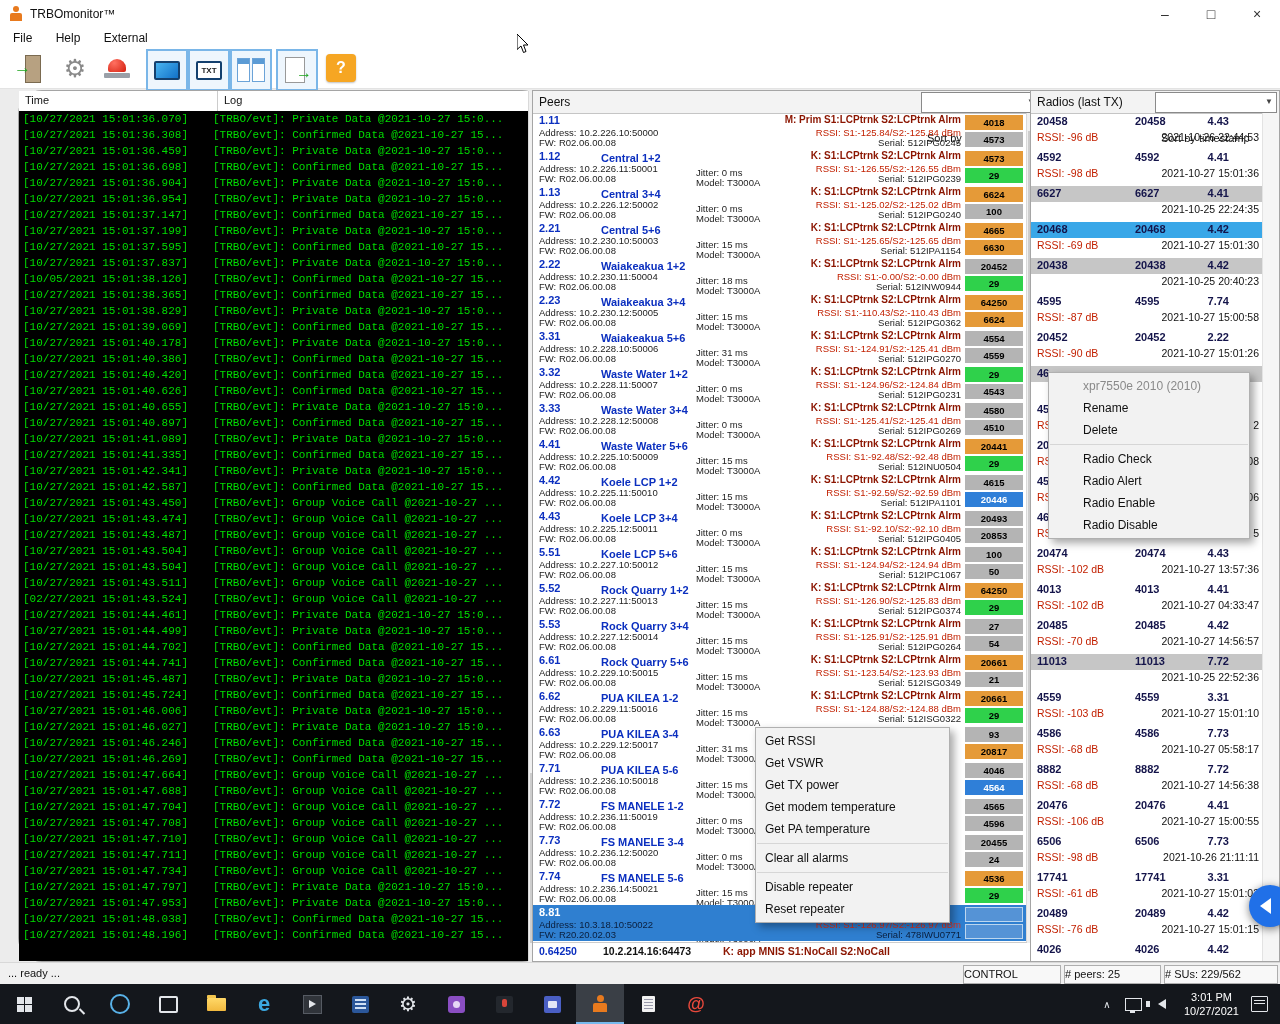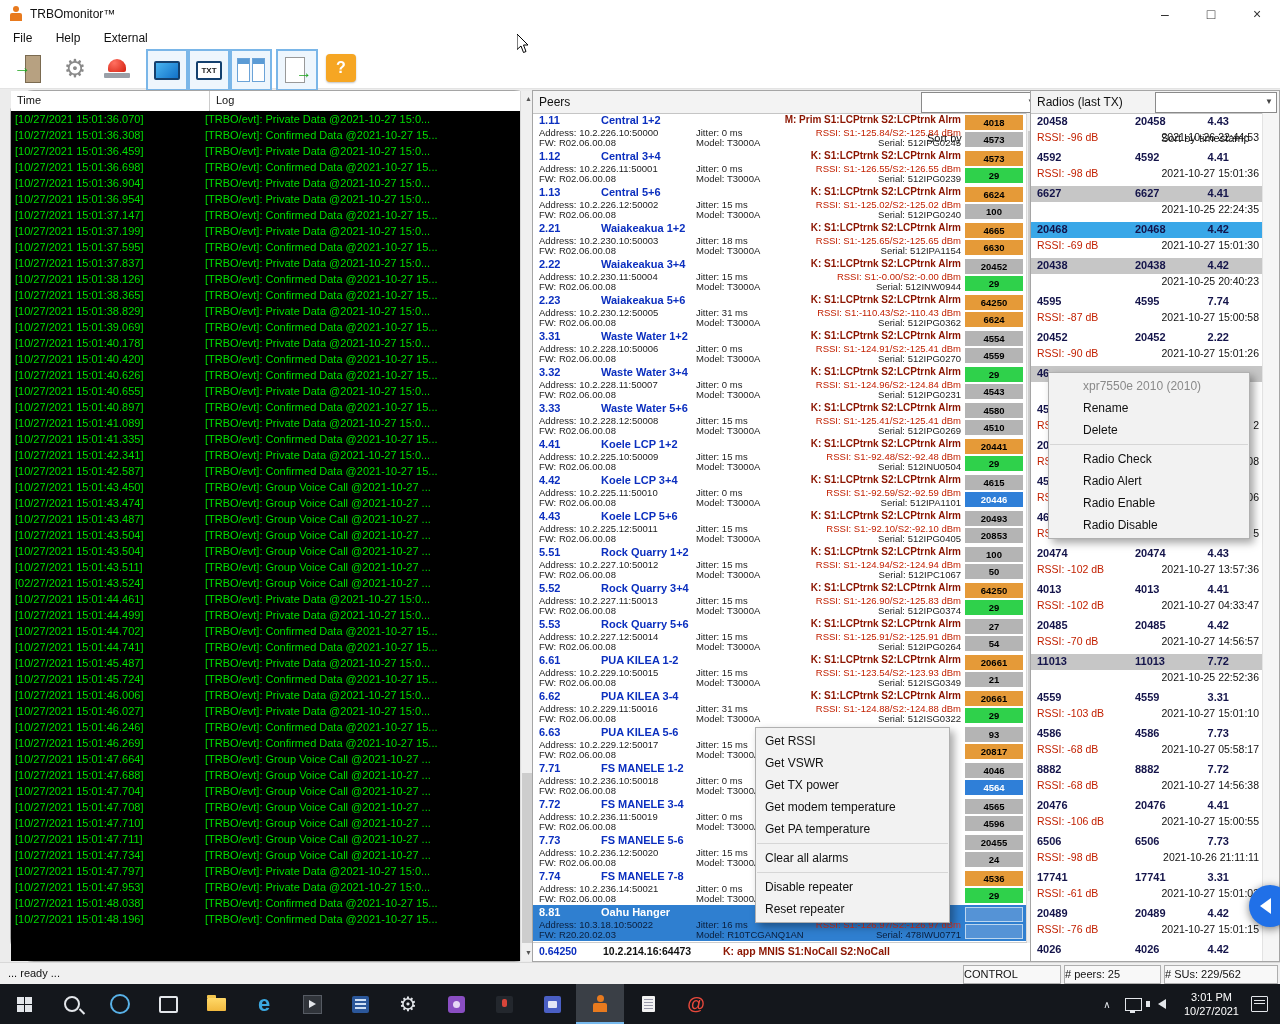--- a/index.html
+++ b/index.html
@@ -39,30 +39,30 @@
   .icon-cols i{display:block;width:11px;height:22px;background:#fff;border:1px solid #6ba3d8;position:relative;}
   .icon-cols i::before{content:"";position:absolute;left:0;top:0;right:0;height:5px;background:#5b9bd5;}
   .icon-export{position:relative;width:24px;height:26px;}
   .icon-export .pg{position:absolute;left:0;top:0;width:18px;height:24px;background:#fff;border:1px solid #999;}
   .icon-export .arr{position:absolute;right:-3px;bottom:1px;color:#1fa51f;font-weight:bold;font-size:16px;}
   .icon-help{width:30px;height:28px;background:#f6a623;border-radius:4px;color:#fff;font-weight:bold;font-size:16px;
              display:flex;align-items:center;justify-content:center;box-shadow:0 1px 2px rgba(0,0,0,.25);}
 
   
   .panel{position:absolute;top:90px;height:870px;background:#fff;border:1px solid #a5a5a5;}
-  [data-name="log-panel"]{left:10px;width:526px;border-radius:24px;}
+  [data-name="log-panel"]{left:18px;width:526px;border-radius:24px;}
   [data-name="peers-panel"]{left:532px;width:494px;padding-left:16px;}
   [data-name="radios-panel"]{left:1030px;width:248px;}
 
   
   .log-header{position:absolute;left:0;top:0;right:16px;height:20px;background:#fff;border-bottom:1px solid #bbb;display:flex;font-size:11px;}
   .log-header .h-time{width:192px;padding:3px 0 0 6px;border-right:1px solid #ccc;}
   .log-header .h-log{flex:1;padding:3px 0 0 6px;}
   .log-body{position:absolute;left:0;top:20px;right:16px;bottom:0;background:#000;overflow:hidden;
-            font-family:Liberation Sans, sans-serif;font-size:11px;color:#00dd00;}
+            font-family:Liberation Mono, monospace;font-size:11px;color:#00dd00;}
   .log-row{height:16px;line-height:16px;white-space:nowrap;}
   .log-time{display:inline-block;width:190px;padding-left:4px;}
 
   
   .vscroll{position:absolute;right:0;width:16px;background:#f0f0f0;border-left:1px solid #d9d9d9;}
   .vscroll .sb-btn{position:absolute;left:0;width:15px;height:16px;text-align:center;line-height:16px;font-size:7px;color:#555;}
   .sb-up{top:0;} .sb-down{bottom:0;}
   .sb-thumb{position:absolute;left:1px;width:13px;background:#cdcdcd;}
   .log-scroll{top:0;bottom:0;}
   .peers-scroll{top:22px;bottom:18px;}
@@ -75,26 +75,26 @@
   .sortdd .dd-arrow{position:absolute;right:3px;top:4px;font-size:8px;color:#444;}
   .peers-dd{right:4px;width:116px;}
   .radios-dd{right:2px;width:120px;}
 
   
   .peers-list{position:absolute;left:0;top:22px;right:16px;bottom:18px;overflow:hidden;}
   .peer-row{position:relative;height:36px;}
   .peer-row.selected{background:#2f7fd0;}
   .p-l1{position:absolute;left:6px;right:66px;top:1px;height:13px;}
   .p-id{position:absolute;left:0;font-size:11px;font-weight:bold;color:#0b2fbf;}
-  .p-name{position:absolute;left:62px;font-size:11px;font-weight:bold;color:#0b2fbf;white-space:nowrap;}
+  .p-name{position:absolute;left:62px;font-size:11px;font-weight:bold;color:#0b2fbf;white-space:nowrap;margin-top:38px;}
   .p-status{position:absolute;right:0;font-size:10px;font-weight:bold;color:#8b1500;white-space:nowrap;}
   .p-l2,.p-l3{position:absolute;left:6px;right:66px;height:11px;font-size:9.5px;color:#1c1c1c;}
   .p-l2{top:14px;} .p-l3{top:24px;}
   .p-addr,.p-fw{position:absolute;left:0;white-space:nowrap;}
-  .p-jit,.p-model{position:absolute;left:157px;white-space:nowrap;}
+  .p-jit,.p-model{position:absolute;left:157px;white-space:nowrap;margin-top:40px;}
   .p-rssi,.p-serial{position:absolute;right:0;white-space:nowrap;}
   .p-rssi{color:#c22000;}
   .peer-row.selected .p-id,.peer-row.selected .p-name{color:#fff;}
   .peer-row.selected .p-l2,.peer-row.selected .p-l3{color:#0a1e3c;}
   .peer-row.selected .p-rssi{color:#e03018;}
   .badges{position:absolute;right:4px;top:2px;width:58px;}
   .badge{height:15px;line-height:15px;margin-bottom:2px;text-align:center;font-size:9.5px;font-weight:bold;color:#000;}
   .badge-orange{background:#e59a38;} .badge-gray{background:#b4b4b4;}
   .badge-green{background:#2fd14b;} .badge-blue{background:#2f7fd8;color:#fff;}
   .badge-sel{background:#5593d6;border:1px solid #bcd6ef;height:13px;line-height:13px;}
@@ -255,25 +255,26 @@
       <div class="log-row" data-name="log-row"><span class="log-time" data-name="log-time">[10/27/2021 15:01:36.070]</span><span class="log-msg" data-name="log-message">[TRBO/evt]: Private Data @2021-10-27 15:0...</span></div>
       <div class="log-row" data-name="log-row"><span class="log-time" data-name="log-time">[10/27/2021 15:01:36.308]</span><span class="log-msg" data-name="log-message">[TRBO/evt]: Confirmed Data @2021-10-27 15...</span></div>
       <div class="log-row" data-name="log-row"><span class="log-time" data-name="log-time">[10/27/2021 15:01:36.459]</span><span class="log-msg" data-name="log-message">[TRBO/evt]: Private Data @2021-10-27 15:0...</span></div>
       <div class="log-row" data-name="log-row"><span class="log-time" data-name="log-time">[10/27/2021 15:01:36.698]</span><span class="log-msg" data-name="log-message">[TRBO/evt]: Confirmed Data @2021-10-27 15...</span></div>
       <div class="log-row" data-name="log-row"><span class="log-time" data-name="log-time">[10/27/2021 15:01:36.904]</span><span class="log-msg" data-name="log-message">[TRBO/evt]: Private Data @2021-10-27 15:0...</span></div>
       <div class="log-row" data-name="log-row"><span class="log-time" data-name="log-time">[10/27/2021 15:01:36.954]</span><span class="log-msg" data-name="log-message">[TRBO/evt]: Private Data @2021-10-27 15:0...</span></div>
       <div class="log-row" data-name="log-row"><span class="log-time" data-name="log-time">[10/27/2021 15:01:37.147]</span><span class="log-msg" data-name="log-message">[TRBO/evt]: Confirmed Data @2021-10-27 15...</span></div>
       <div class="log-row" data-name="log-row"><span class="log-time" data-name="log-time">[10/27/2021 15:01:37.199]</span><span class="log-msg" data-name="log-message">[TRBO/evt]: Private Data @2021-10-27 15:0...</span></div>
       <div class="log-row" data-name="log-row"><span class="log-time" data-name="log-time">[10/27/2021 15:01:37.595]</span><span class="log-msg" data-name="log-message">[TRBO/evt]: Confirmed Data @2021-10-27 15...</span></div>
       <div class="log-row" data-name="log-row"><span class="log-time" data-name="log-time">[10/27/2021 15:01:37.837]</span><span class="log-msg" data-name="log-message">[TRBO/evt]: Private Data @2021-10-27 15:0...</span></div>
-      <div class="log-row" data-name="log-row"><span class="log-time" data-name="log-time">[10/27/2021 15:01:38.126]</span><span class="log-msg" data-name="log-message">[TRBO/evt]: Confirmed Data @2021-10-27 15...</span></div>
+      <div class="log-row" data-name="log-row"><span class="log-time" data-name="log-time">[10/05/2021 15:01:38.126]</span><span class="log-msg" data-name="log-message">[TRBO/evt]: Confirmed Data @2021-10-27 15...</span></div>
       <div class="log-row" data-name="log-row"><span class="log-time" data-name="log-time">[10/27/2021 15:01:38.365]</span><span class="log-msg" data-name="log-message">[TRBO/evt]: Confirmed Data @2021-10-27 15...</span></div>
       <div class="log-row" data-name="log-row"><span class="log-time" data-name="log-time">[10/27/2021 15:01:38.829]</span><span class="log-msg" data-name="log-message">[TRBO/evt]: Private Data @2021-10-27 15:0...</span></div>
       <div class="log-row" data-name="log-row"><span class="log-time" data-name="log-time">[10/27/2021 15:01:39.069]</span><span class="log-msg" data-name="log-message">[TRBO/evt]: Confirmed Data @2021-10-27 15...</span></div>
       <div class="log-row" data-name="log-row"><span class="log-time" data-name="log-time">[10/27/2021 15:01:40.178]</span><span class="log-msg" data-name="log-message">[TRBO/evt]: Private Data @2021-10-27 15:0...</span></div>
+      <div class="log-row" data-name="log-row"><span class="log-time" data-name="log-time">[10/27/2021 15:01:40.386]</span><span class="log-msg" data-name="log-message">[TRBO/evt]: Confirmed Data @2021-10-27 15...</span></div>
       <div class="log-row" data-name="log-row"><span class="log-time" data-name="log-time">[10/27/2021 15:01:40.420]</span><span class="log-msg" data-name="log-message">[TRBO/evt]: Confirmed Data @2021-10-27 15...</span></div>
       <div class="log-row" data-name="log-row"><span class="log-time" data-name="log-time">[10/27/2021 15:01:40.626]</span><span class="log-msg" data-name="log-message">[TRBO/evt]: Confirmed Data @2021-10-27 15...</span></div>
       <div class="log-row" data-name="log-row"><span class="log-time" data-name="log-time">[10/27/2021 15:01:40.655]</span><span class="log-msg" data-name="log-message">[TRBO/evt]: Private Data @2021-10-27 15:0...</span></div>
       <div class="log-row" data-name="log-row"><span class="log-time" data-name="log-time">[10/27/2021 15:01:40.897]</span><span class="log-msg" data-name="log-message">[TRBO/evt]: Confirmed Data @2021-10-27 15...</span></div>
       <div class="log-row" data-name="log-row"><span class="log-time" data-name="log-time">[10/27/2021 15:01:41.089]</span><span class="log-msg" data-name="log-message">[TRBO/evt]: Private Data @2021-10-27 15:0...</span></div>
       <div class="log-row" data-name="log-row"><span class="log-time" data-name="log-time">[10/27/2021 15:01:41.335]</span><span class="log-msg" data-name="log-message">[TRBO/evt]: Confirmed Data @2021-10-27 15...</span></div>
       <div class="log-row" data-name="log-row"><span class="log-time" data-name="log-time">[10/27/2021 15:01:42.341]</span><span class="log-msg" data-name="log-message">[TRBO/evt]: Private Data @2021-10-27 15:0...</span></div>
       <div class="log-row" data-name="log-row"><span class="log-time" data-name="log-time">[10/27/2021 15:01:42.587]</span><span class="log-msg" data-name="log-message">[TRBO/evt]: Confirmed Data @2021-10-27 15...</span></div>
       <div class="log-row" data-name="log-row"><span class="log-time" data-name="log-time">[10/27/2021 15:01:43.450]</span><span class="log-msg" data-name="log-message">[TRBO/evt]: Group Voice Call @2021-10-27 ...</span></div>
       <div class="log-row" data-name="log-row"><span class="log-time" data-name="log-time">[10/27/2021 15:01:43.474]</span><span class="log-msg" data-name="log-message">[TRBO/evt]: Group Voice Call @2021-10-27 ...</span></div>

